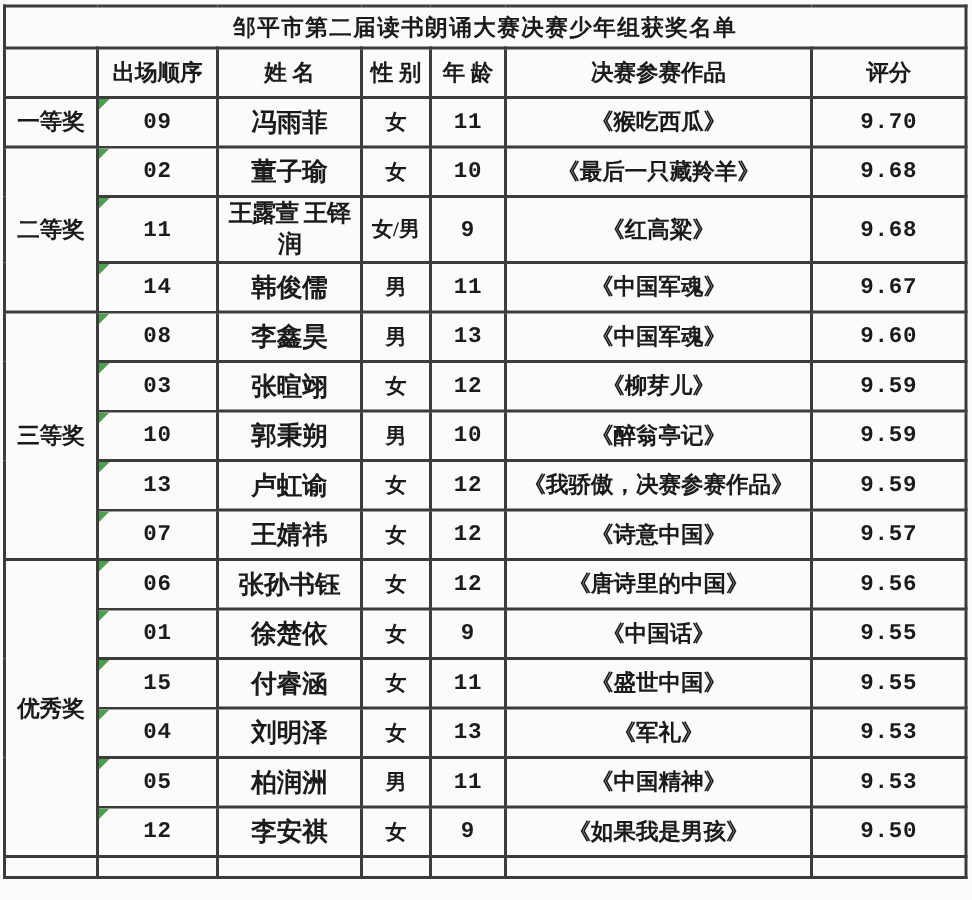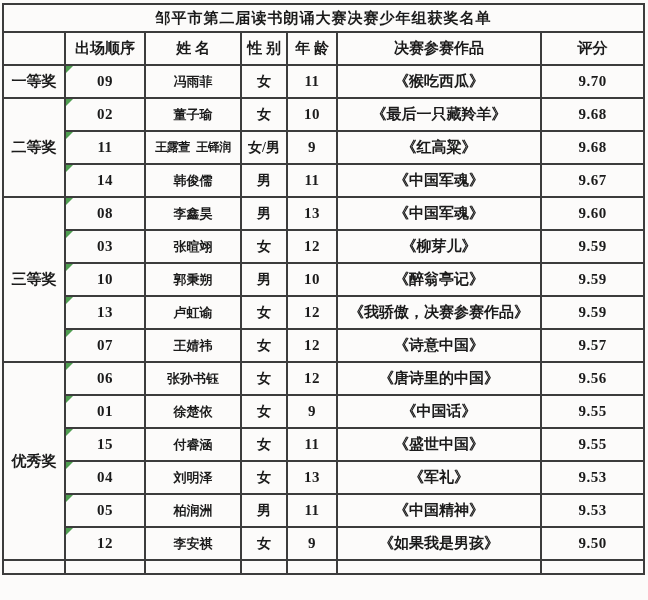--- a/index.html
+++ b/index.html
@@ -40,25 +40,26 @@
   .title-cell{
     height:28px;
     font-size:17px;
     letter-spacing:1px;
   }
   tr.header-row td{height:33px;white-space:pre;text-align:center;}
   tbody tr td{height:33px;}
   td.cell-order,td.cell-score,td.cell-age{
     font-size:15px;
     letter-spacing:0.5px;
+    font-family:Liberation Mono, monospace;
   }
   td.cell-order{position:relative;}
   td.cell-gender{font-size:14px;}
-  td.cell-name{font-size:13px;}
-  td.cell-name.tight{font-size:12px;letter-spacing:-0.5px;font-family:Liberation Mono, monospace;}
+  td.cell-name{font-size:17px;}
+  td.cell-name.tight{font-size:16px;letter-spacing:-0.5px;}
   td.cell-work{font-size:15px;}
   td.cell-award{font-size:15px;border-radius:14px;}
   .tri{
     position:absolute;
     top:0;left:0;
     width:0;height:0;
     border-top:7px solid var(--tri);
     border-right:7px solid transparent;
   }
   tr.partial-row td{height:14px;}

